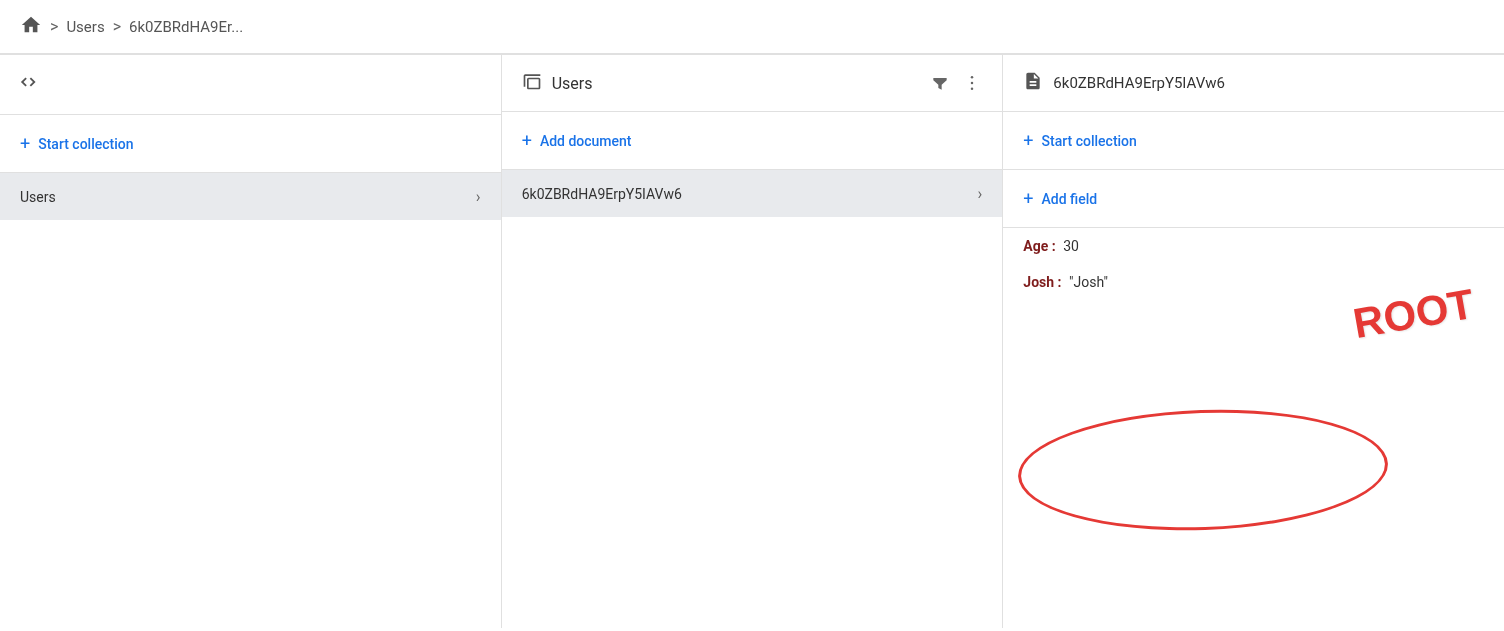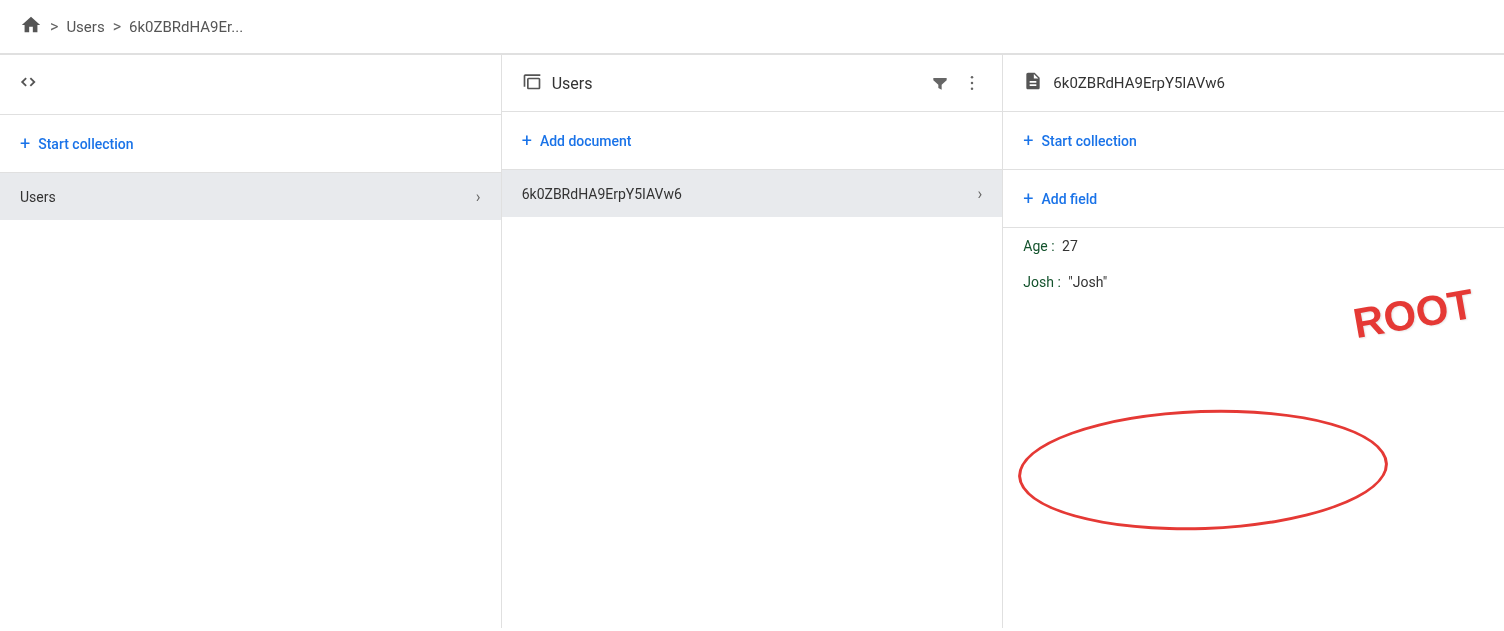--- a/index.html
+++ b/index.html
@@ -132,22 +132,23 @@
       color: #333;
     }
 
     
     .field-entry {
       padding: 10px 20px;
       font-size: 14px;
       color: #555;
     }
     .field-entry .field-name {
-      color: #14532d;
+      color: #7f1d1d;
       margin-right: 4px;
+      font-weight: bold;
     }
     .field-entry .field-value {
       color: #333;
     }
 
     
     .double-chevron {
       font-size: 20px;
       color: #555;
     }
@@ -270,21 +271,21 @@
       <div class="panel-action">
         <span class="plus">+</span>
         <span>Start collection</span>
       </div>
       <div class="panel-action">
         <span class="plus">+</span>
         <span>Add field</span>
       </div>
       <div class="field-entry">
         <span class="field-name">Age :</span>
-        <span class="field-value">27</span>
+        <span class="field-value">30</span>
       </div>
       <div class="field-entry">
         <span class="field-name">Josh :</span>
         <span class="field-value">"Josh"</span>
       </div>
     </div>
 
     <div class="root-text">ROOT</div>
 
     <div class="oval-highlight"></div>

